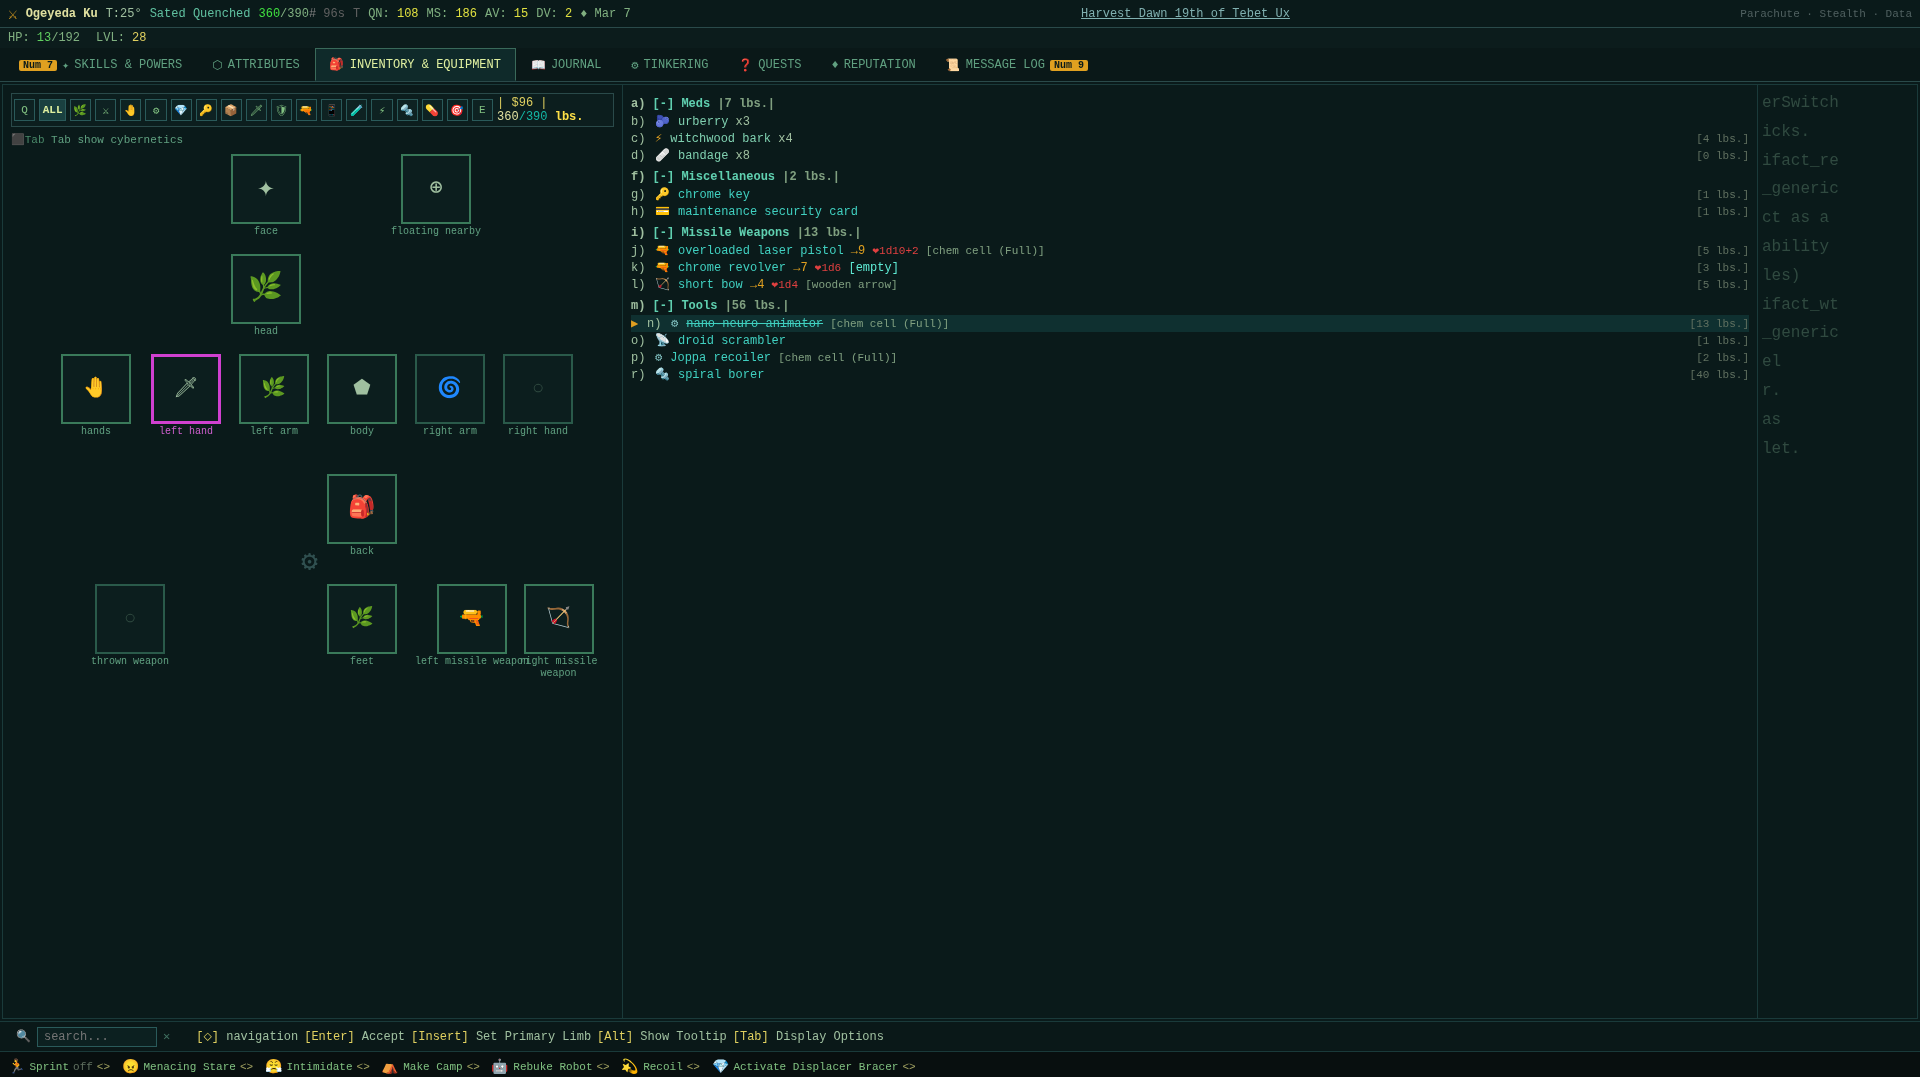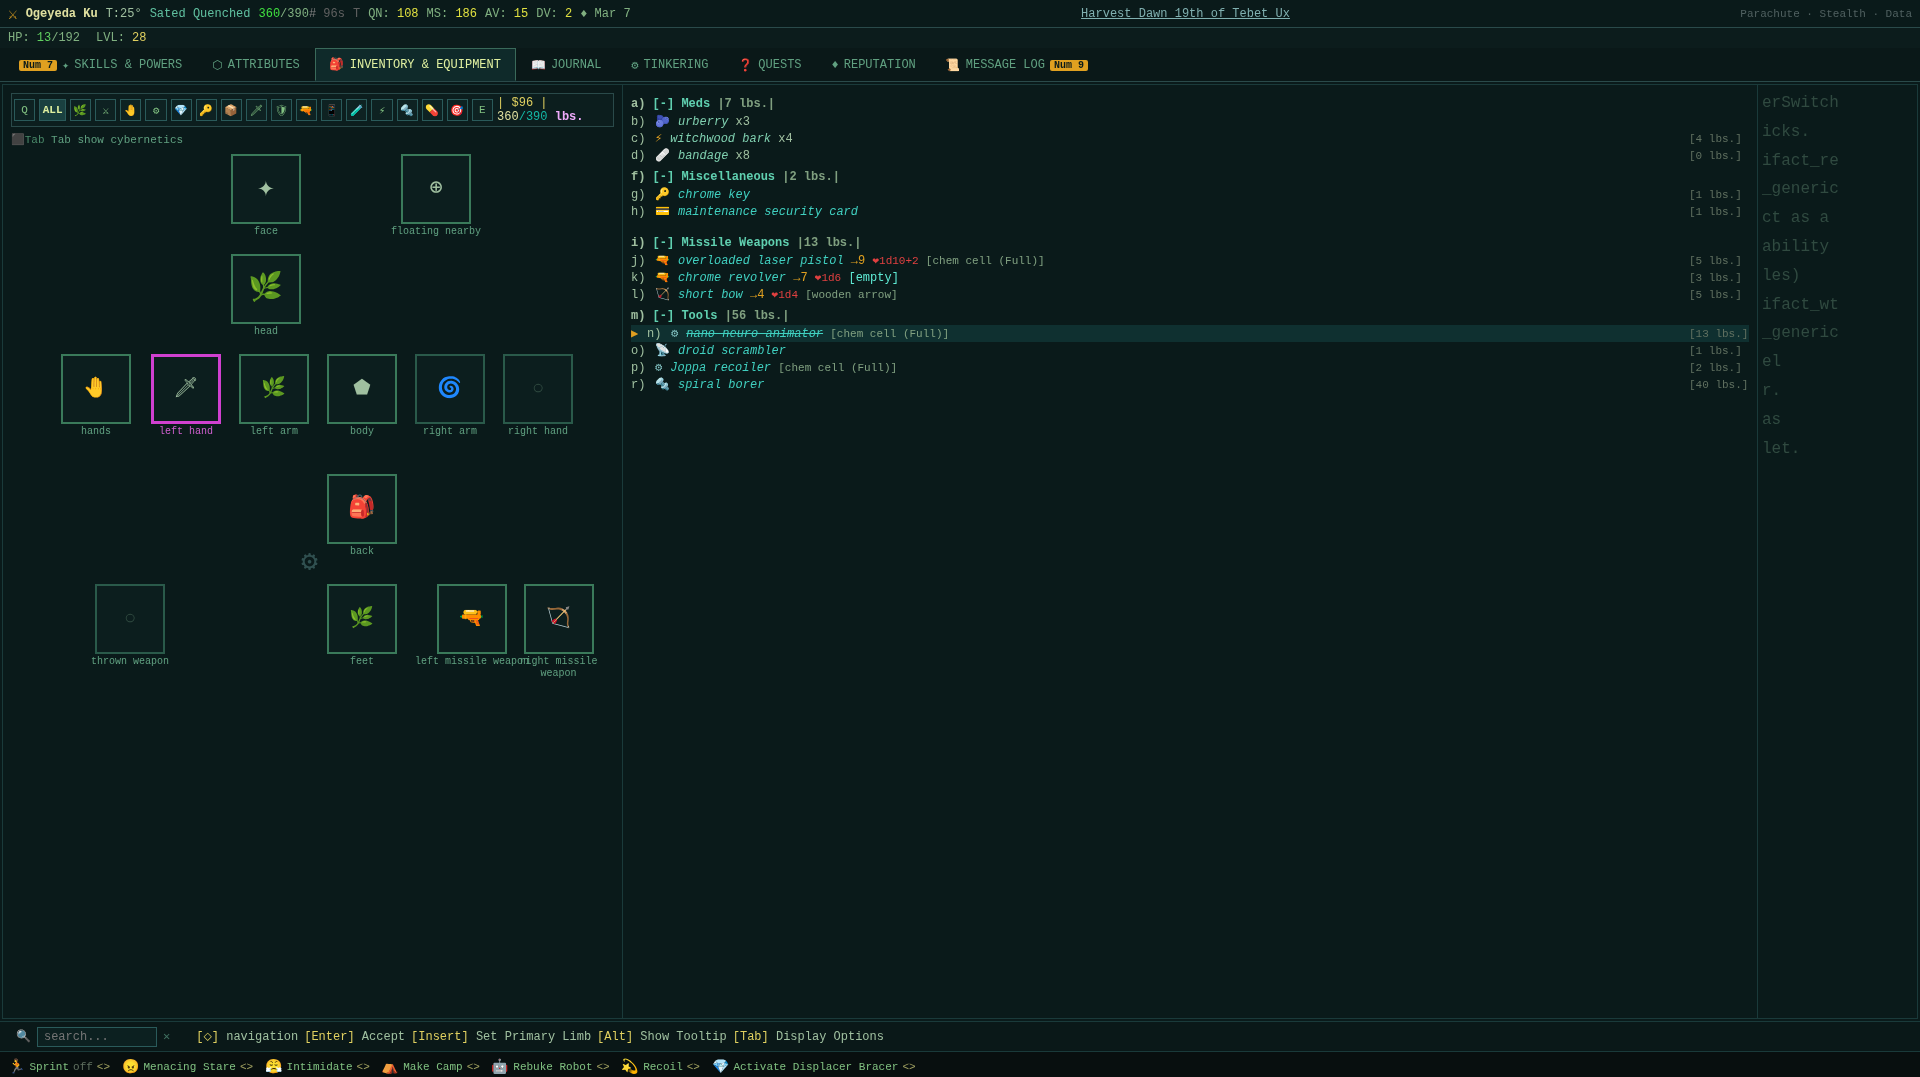--- a/index.html
+++ b/index.html
@@ -204,27 +204,28 @@
     .inv-item.selected { background: #0f3030; }
     .inv-key {
       color: #a0c0a0;
       width: 20px;
       flex-shrink: 0;
     }
     .inv-label {
       color: #c0e0c0;
       flex: 1;
     }
-    .inv-label .item-name { color: #80d0b0; font-style: italic; }
+    .inv-label .item-name { color: #80d0b0; }
     .inv-label .qty { color: #a0c0a0; }
     .inv-label .dmg { color: #e04040; font-size: 11px; }
     .inv-label .extra { color: #80a080; font-size: 11px; }
     .inv-weight {
       color: #607060;
       font-size: 11px;
+      text-align: right;
       width: 60px;
       flex-shrink: 0;
     }
     .inv-arrow { color: #e0a020; width: 12px; flex-shrink: 0; }
 
     
     #bottom-bar {
       height: 30px;
       background: #0a1818;
       border-top: 1px solid #1a3a3a;
@@ -372,21 +373,21 @@
       <div class="filter-btn">🗡</div>
       <div class="filter-btn">🛡</div>
       <div class="filter-btn">🔫</div>
       <div class="filter-btn">📱</div>
       <div class="filter-btn">🧪</div>
       <div class="filter-btn">⚡</div>
       <div class="filter-btn">🔩</div>
       <div class="filter-btn">💊</div>
       <div class="filter-btn">🎯</div>
       <div class="filter-btn">E</div>
-      <span class="filter-money">| <span style="color:#e0d060">$96</span> | <span style="color:#e0e0a0">360</span><span style="color:#14b8a6">/390</span> <span style="color:#f0abfc;font-weight:bold">lbs.</span></span>
+      <span class="filter-money">| <span style="color:#e0d060">$96</span> | <span style="color:#e0e0a0">360</span><span style="color:#14b8a6">/390</span> <span style="color:#fde047;font-weight:bold">lbs.</span></span>
     </div>
 
     <div id="cybernetics-toggle">
       <span style="color:#4a8a6a">⬛Tab</span> <span>Tab show cybernetics</span>
     </div>
 
     <div id="slots-area" style="position:relative;width:100%;height:520px;">
 
       <div id="slot-face" class="slot-group" style="position:absolute;top:0px;left:220px;">
         <div class="slot-box equipped" style="width:70px;height:70px;border-color:#3a7a5a">
@@ -531,21 +532,21 @@
         <span class="inv-weight">[1 lbs.]</span>
       </div>
       <div class="inv-item">
         <span class="inv-key">h)</span>
         <span style="color:#e0d060;margin-right:4px">💳</span>
         <span class="inv-label"><span class="item-name" style="color:#40d0c0">maintenance security card</span></span>
         <span class="inv-weight">[1 lbs.]</span>
       </div>
     </div>
 
-    <div style="margin-top:16px">
+    <div style="margin-top:6px">
       <div class="inv-section-header">
         <span style="color:#a0c0a0">i)</span>
         <span style="color:#60d0b0"> [-] Missile Weapons </span>
         <span style="color:#80a080">|13 lbs.|</span>
       </div>
       <div class="inv-item">
         <span class="inv-key">j)</span>
         <span style="color:#80c0a0;margin-right:4px">🔫</span>
         <span class="inv-label">
           <span class="item-name" style="color:#40d0c0">overloaded laser pistol</span>

